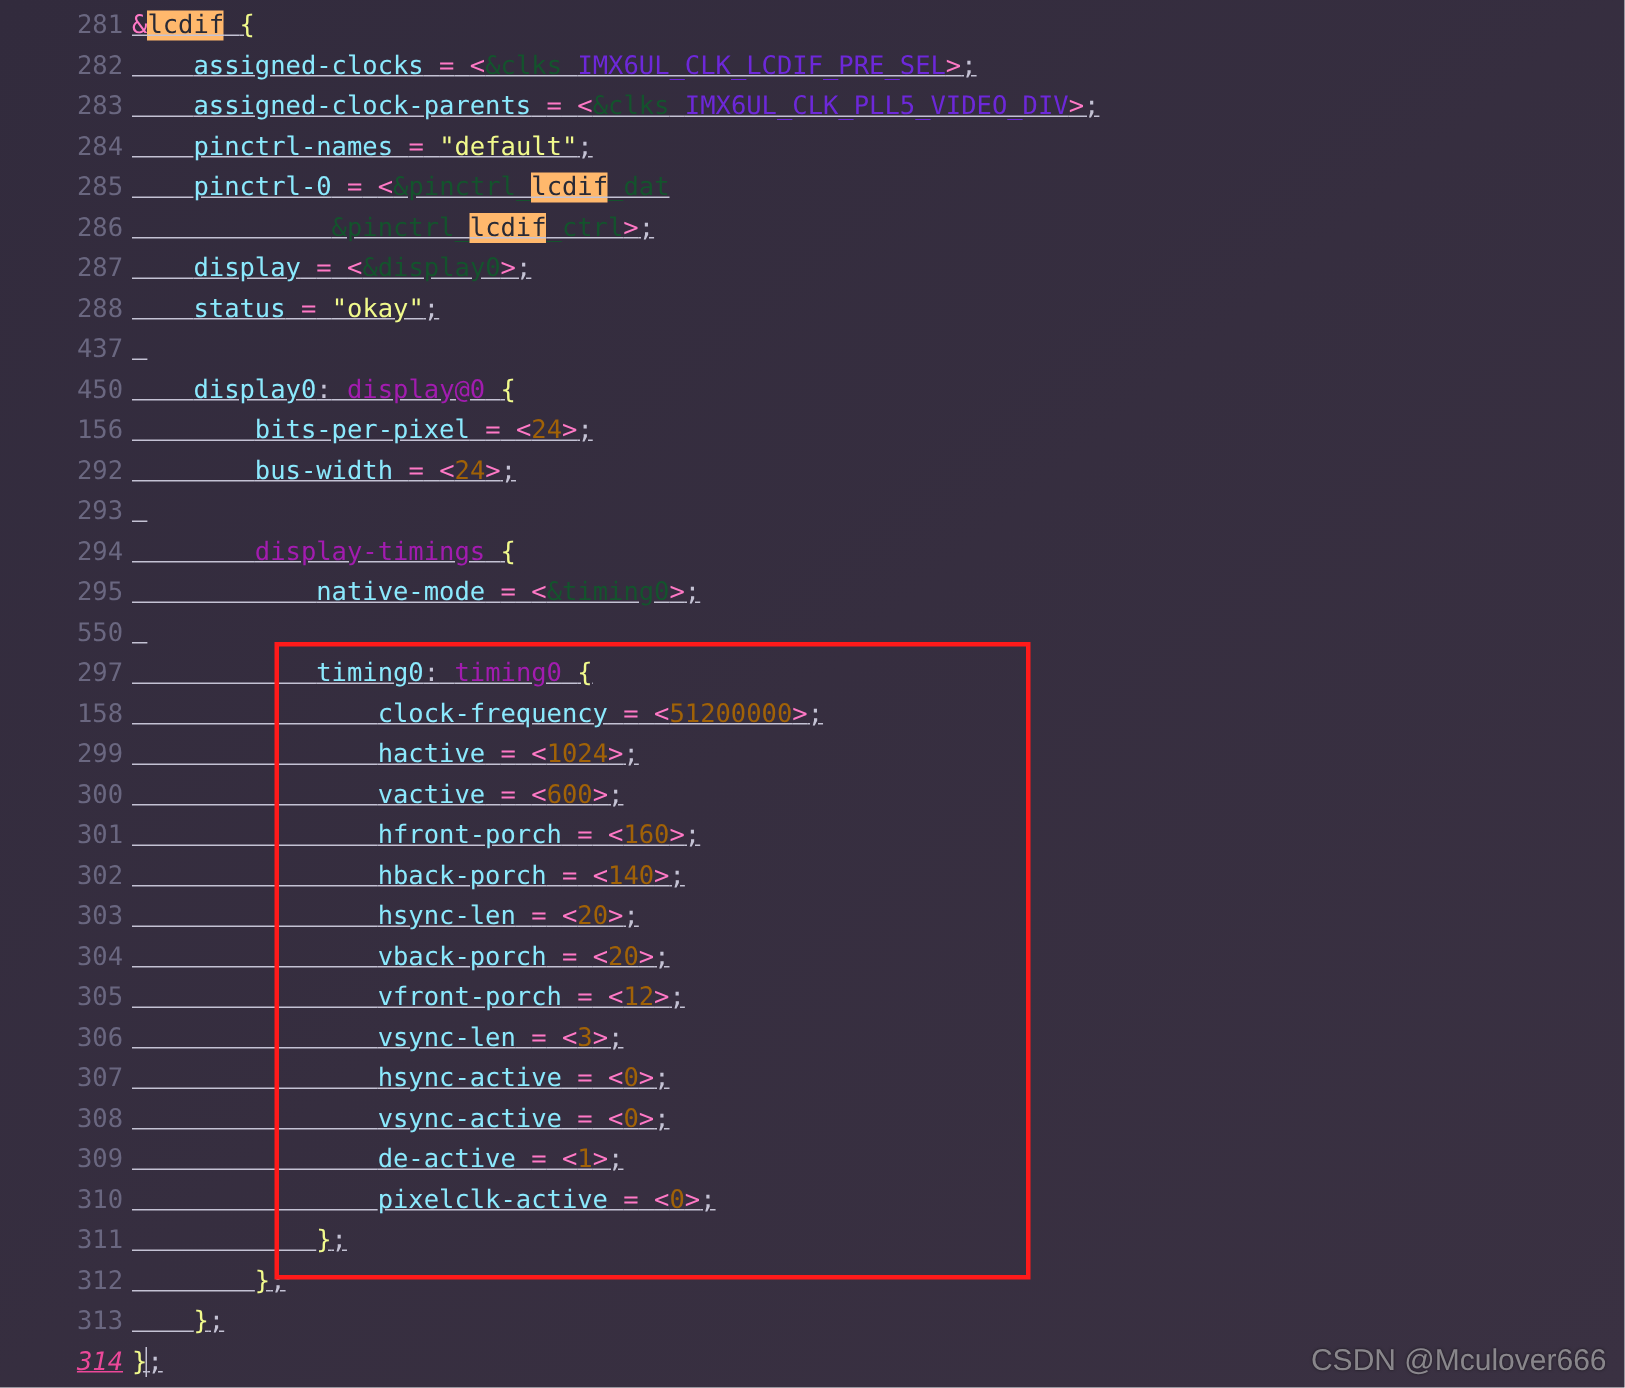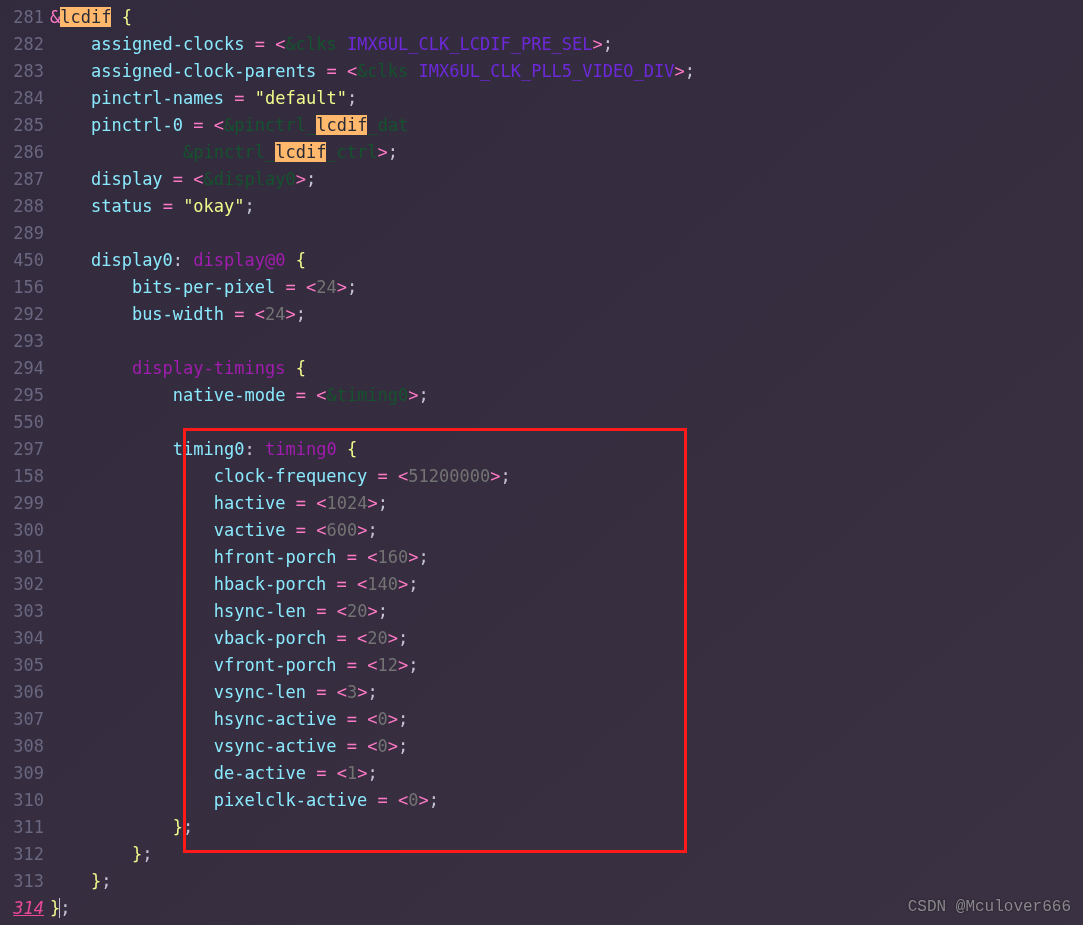--- a/index.html
+++ b/index.html
@@ -11,68 +11,70 @@
     line-height: 27px;
     color: #c4c2d4;
     width: 1083px;
     height: 925px;
     overflow: hidden;
     position: relative;
   }
   .editor {
     display: flex;
     padding-top: 4px;
+    padding-left: 38px;
   }
   .gutter {
     width: 44px;
     text-align: right;
     color: #6a6780;
     user-select: none;
     padding-right: 6px;
   }
   .gutter .ln-active {
     color: #ec4899;
     text-decoration: underline;
     font-style: italic;
   }
   .code {
     flex: 1;
     white-space: pre;
     position: relative;
+    text-decoration: underline;
   }
   .line { height: 27px; }
   .c-amp   { color: #ff79c6; } 
   .c-hl    { background: #ffb86c; color: #282a36; } 
   .c-brace { color: #f1fa8c; }
   .c-prop  { color: #8be9fd; }
   .c-punct { color: #c4c2d4; }
   .c-eq    { color: #ff79c6; }
   .c-lt    { color: #ff79c6; }
   .c-ref   { color: #14532d; }
   .c-const { color: #6d28d9; }
   .c-str   { color: #f1fa8c; }
-  .c-num   { color: #737373; }
+  .c-num   { color: #a16207; }
   .c-label { color: #8be9fd; }
   .c-node  { color: #a21caf; }
   .redbox {
     position: absolute;
     border: 3px solid #ff1a1a;
     left: 183px;
     top: 428px;
     width: 498px;
     height: 419px;
     pointer-events: none;
   }
   .watermark {
     position: absolute;
     right: 12px;
     bottom: 4px;
     color: rgba(220,220,220,0.55);
-    font-family: Liberation Mono, monospace;
-    font-size: 16px;
+    font-family: Liberation Sans, sans-serif;
+    font-size: 20px;
     text-shadow: 0 0 2px rgba(0,0,0,0.6);
   }
   .cursor {
     display: inline-block;
     width: 1px;
     height: 20px;
     background: #c4c2d4;
     vertical-align: text-bottom;
     margin-left: -1px;
   }
@@ -83,21 +85,21 @@
 <div class="editor">
   <div class="gutter" id="gutter">
       <div class="line">281</div>
       <div class="line">282</div>
       <div class="line">283</div>
       <div class="line">284</div>
       <div class="line">285</div>
       <div class="line">286</div>
       <div class="line">287</div>
       <div class="line">288</div>
-      <div class="line">289</div>
+      <div class="line">437</div>
       <div class="line">450</div>
       <div class="line">156</div>
       <div class="line">292</div>
       <div class="line">293</div>
       <div class="line">294</div>
       <div class="line">295</div>
       <div class="line">550</div>
       <div class="line">297</div>
       <div class="line">158</div>
       <div class="line">299</div>

